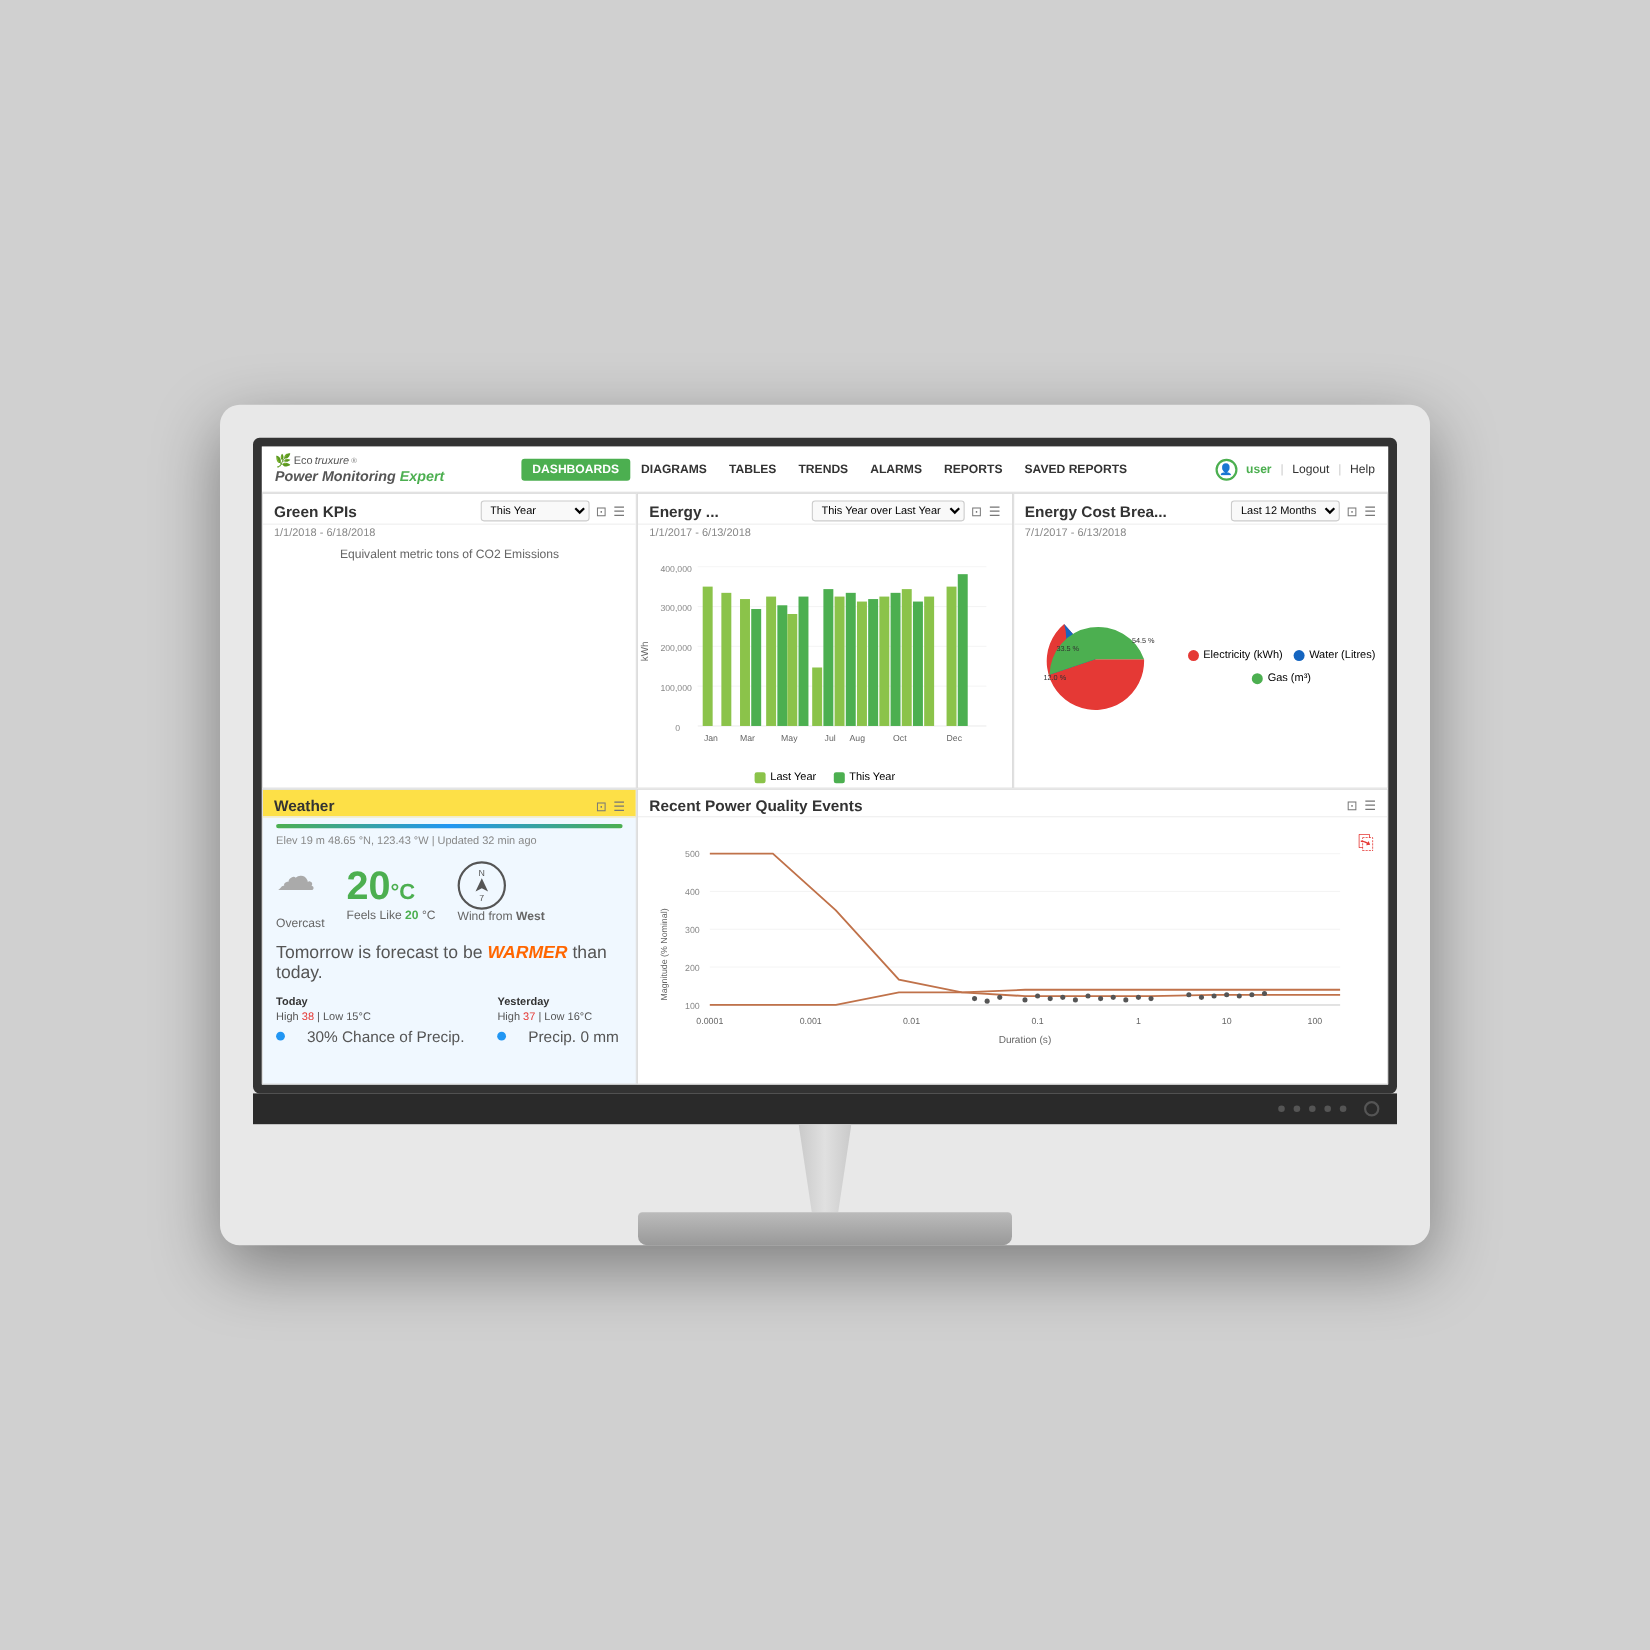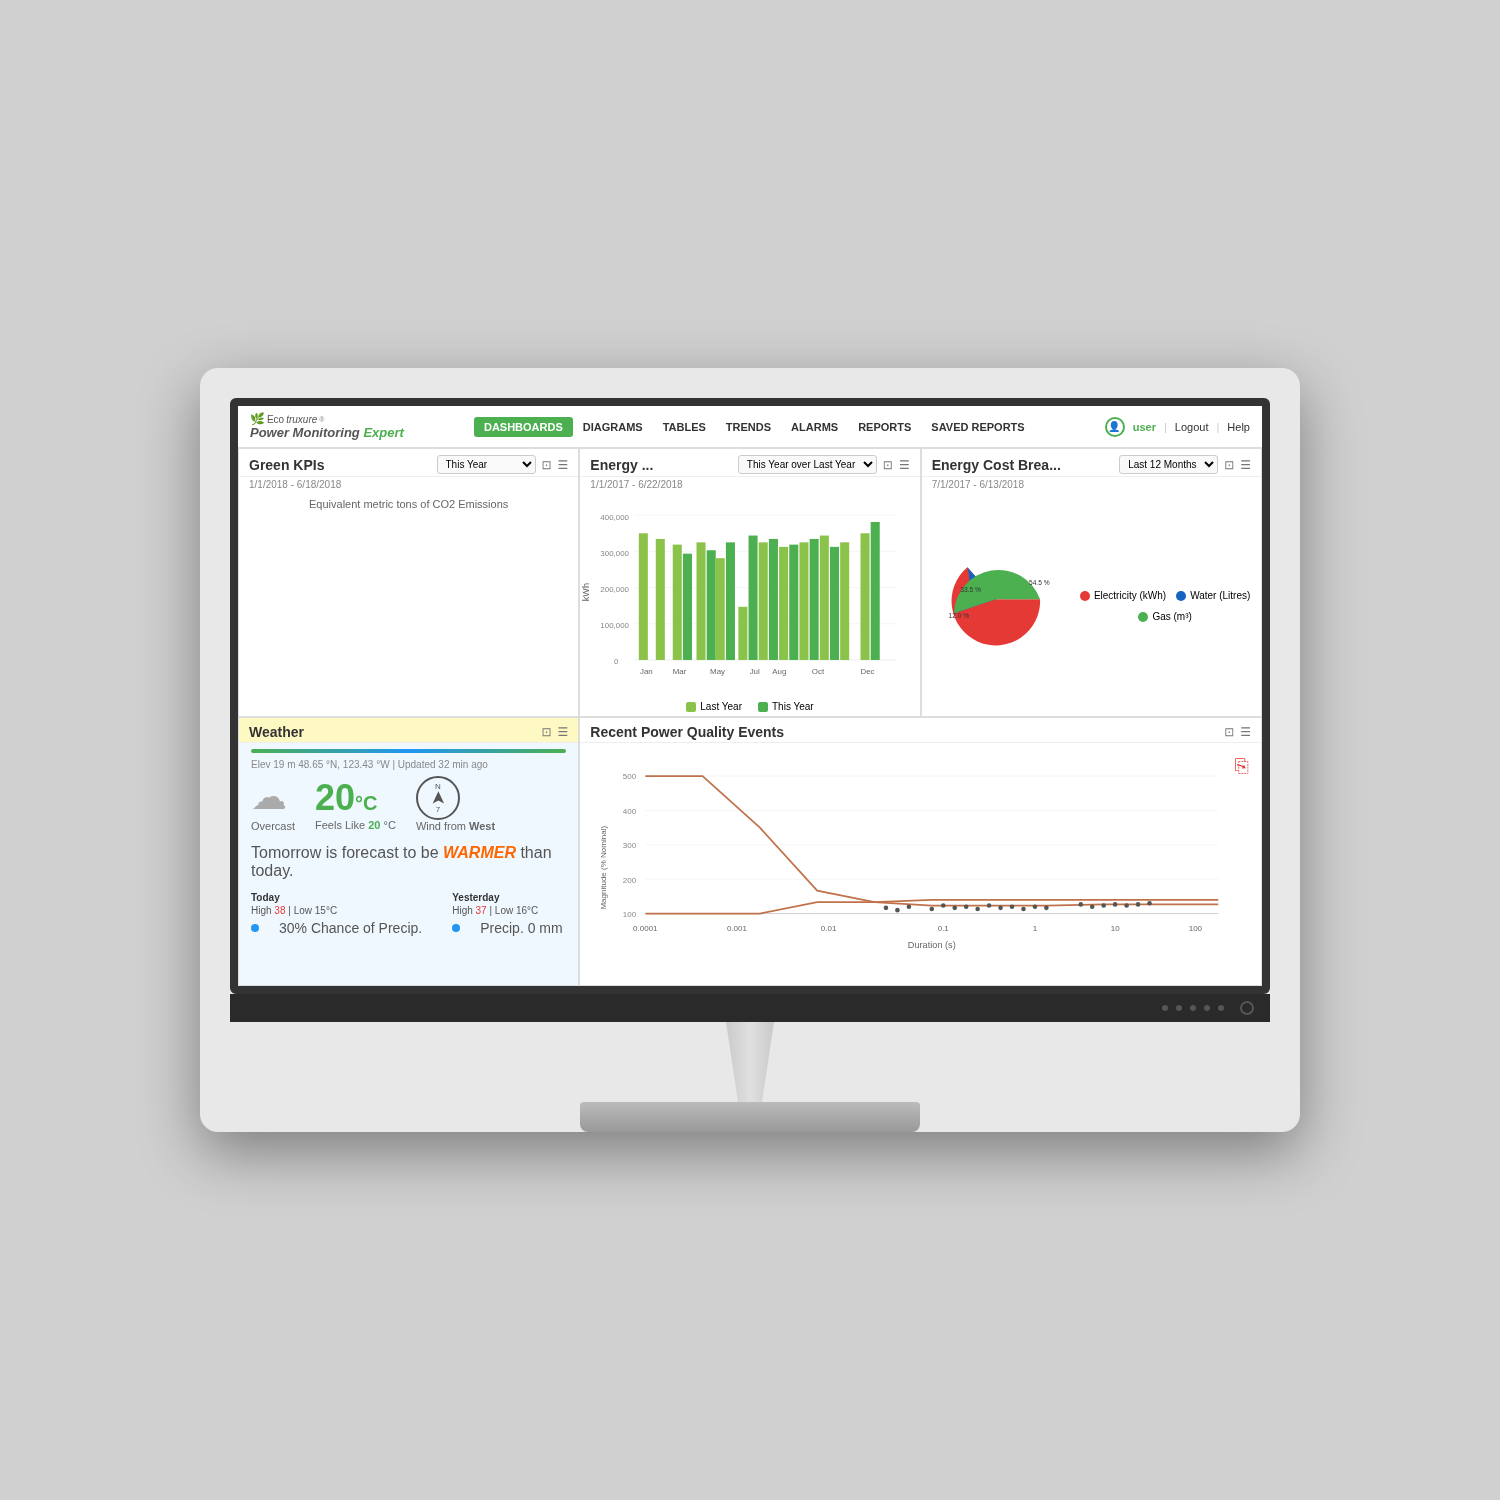--- a/index.html
+++ b/index.html
@@ -297,21 +297,21 @@
       color: #555;
       position: relative;
     }
     .compass-arrow {
       font-size: 18px;
       color: #555;
       transform: rotate(270deg);
       display: block;
       line-height: 1;
     }
-    .weather-desc { font-size: 11px; color: #666; margin-top: 2px; }
+    .weather-desc { font-size: 11px; color: #666; margin-top: 16px; }
     .weather-feels { font-size: 11px; color: #666; }
     .weather-wind { font-size: 11px; color: #666; }
     .weather-tomorrow {
       font-size: 16px;
       color: #555;
       margin: 12px 0;
     }
     .warmer { color: #ff6600; font-style: italic; font-weight: bold; }
     .weather-days {
       display: flex;
@@ -424,21 +424,21 @@
             <div class="panel-controls">
               <select class="panel-select">
                 <option>This Year over Last Year</option>
                 <option>This Year</option>
                 <option>Last Year</option>
               </select>
               <button class="panel-icon-btn">⊡</button>
               <button class="panel-icon-btn">☰</button>
             </div>
           </div>
-          <div class="panel-date">1/1/2017 - 6/22/2018</div>
+          <div class="panel-date">1/1/2017 - 6/13/2018</div>
           <div class="chart-area">
             <svg viewBox="0 0 300 170" style="width:100%;height:100%;">
 
               <text x="8" y="90" font-size="8" fill="#666" transform="rotate(-90,8,90)">kWh</text>
 
               <text x="18" y="18" font-size="7" fill="#888">400,000</text>
               <line x1="48" y1="14" x2="280" y2="14" stroke="#eee" stroke-width="0.5"></line>
               <text x="18" y="50" font-size="7" fill="#888">300,000</text>
               <line x1="48" y1="46" x2="280" y2="46" stroke="#eee" stroke-width="0.5"></line>
               <text x="18" y="82" font-size="7" fill="#888">200,000</text>
@@ -539,21 +539,21 @@
               </div>
               <div class="legend-item">
                 <div class="legend-dot" style="background:#4caf50;border-radius:50%;"></div>
                 <span>Gas (m³)</span>
               </div>
             </div>
           </div>
         </div>
 
         <div class="panel" style="background:#f0f8ff;">
-          <div class="panel-header" style="background:#fef9c3;">
+          <div class="panel-header" style="background:#fde047;align-items:flex-end;">
             <span class="panel-title">Weather</span>
             <div class="panel-controls">
               <button class="panel-icon-btn">⊡</button>
               <button class="panel-icon-btn">☰</button>
             </div>
           </div>
           <div class="weather-body">
             <div class="weather-progress"></div>
             <div class="weather-location">Elev 19 m  48.65 °N, 123.43 °W  |  Updated  32 min ago</div>
             <div class="weather-main">

